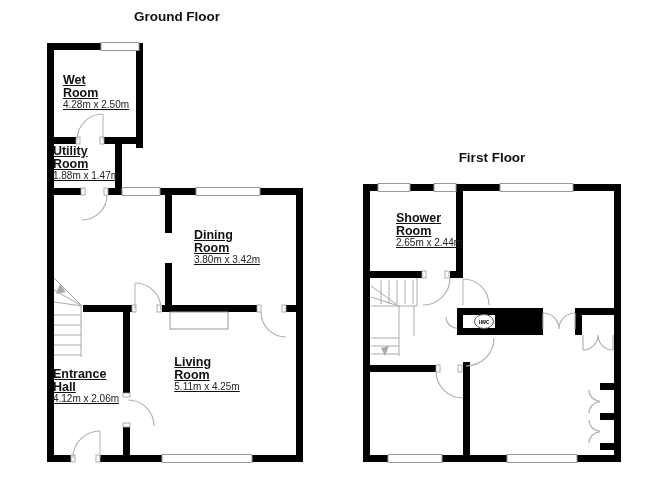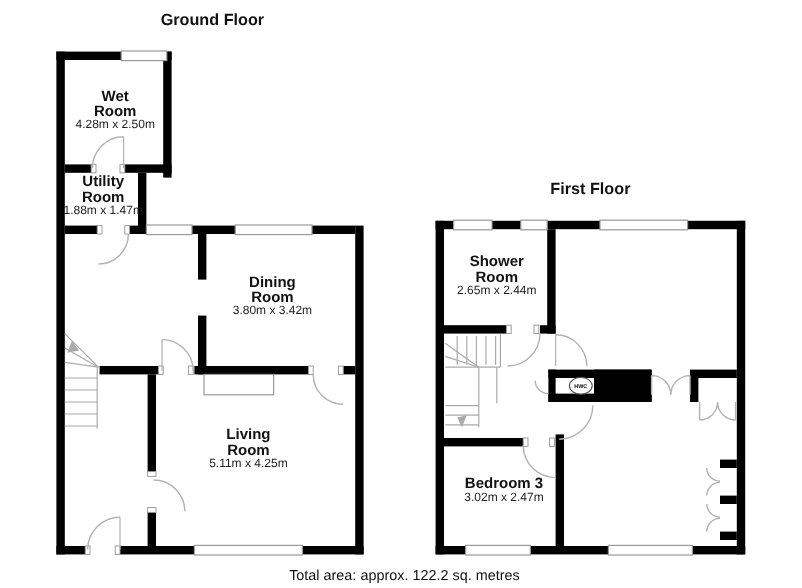--- a/index.html
+++ b/index.html
@@ -2,21 +2,21 @@
 <html><head>
 <meta charset="utf-8">
 <style>
   html,body{margin:0;padding:0;background:#fff;}
   #plan{position:relative;width:668px;height:490px;background:#ffffff;
         font-family:"Liberation Sans", sans-serif;overflow:hidden;}
   #plan svg{position:absolute;left:0;top:0;}
   .floor-title{position:absolute;transform:translate(-50%,-50%);
         font-size:13.5px;font-weight:bold;color:#111;white-space:nowrap;}
   .room-label{position:absolute;transform:translate(-50%,-50%);
-        text-align:center;white-space:nowrap;color:#111;}
+        white-space:nowrap;color:#111;text-decoration:underline;}
   .room-label .rn{font-size:12.5px;font-weight:bold;line-height:12.5px;}
   .room-label .rd{font-size:10px;line-height:11px;color:#222;}
   .footer-note{position:absolute;transform:translate(-50%,-50%);
         font-size:12px;color:#111;white-space:nowrap;}
 </style>
 </head>
 <body>
 
 <div id="plan">
 
@@ -191,29 +191,29 @@
     <div class="rn">Room</div>
     <div class="rd">3.80m x 3.42m</div>
   </div>
 
   <div class="room-label" style="left:207px;top:374px">
     <div class="rn">Living</div>
     <div class="rn">Room</div>
     <div class="rd">5.11m x 4.25m</div>
   </div>
 
-
-  <div class="room-label" style="left:414px;top:230px">
+  <div class="room-label" style="left:86px;top:386px">
+    <div class="rn">Entrance</div>
+    <div class="rn">Hall</div>
+    <div class="rd">4.12m x 2.06m</div>
+  </div>
+
+  <div class="room-label" style="left:429px;top:230px">
     <div class="rn">Shower</div>
     <div class="rn">Room</div>
     <div class="rd">2.65m x 2.44m</div>
   </div>
 
 
 
 
-  <div class="room-label" style="left:420px;top:408px">
-    <div class="rn">Bedroom 3</div>
-    <div class="rd">3.02m x 2.47m</div>
-  </div>
-
-  <div class="footer-note" style="left:337px;top:479px">Total area: approx. 122.2 sq. metres</div>
+
 </div>
 
 </body></html>

